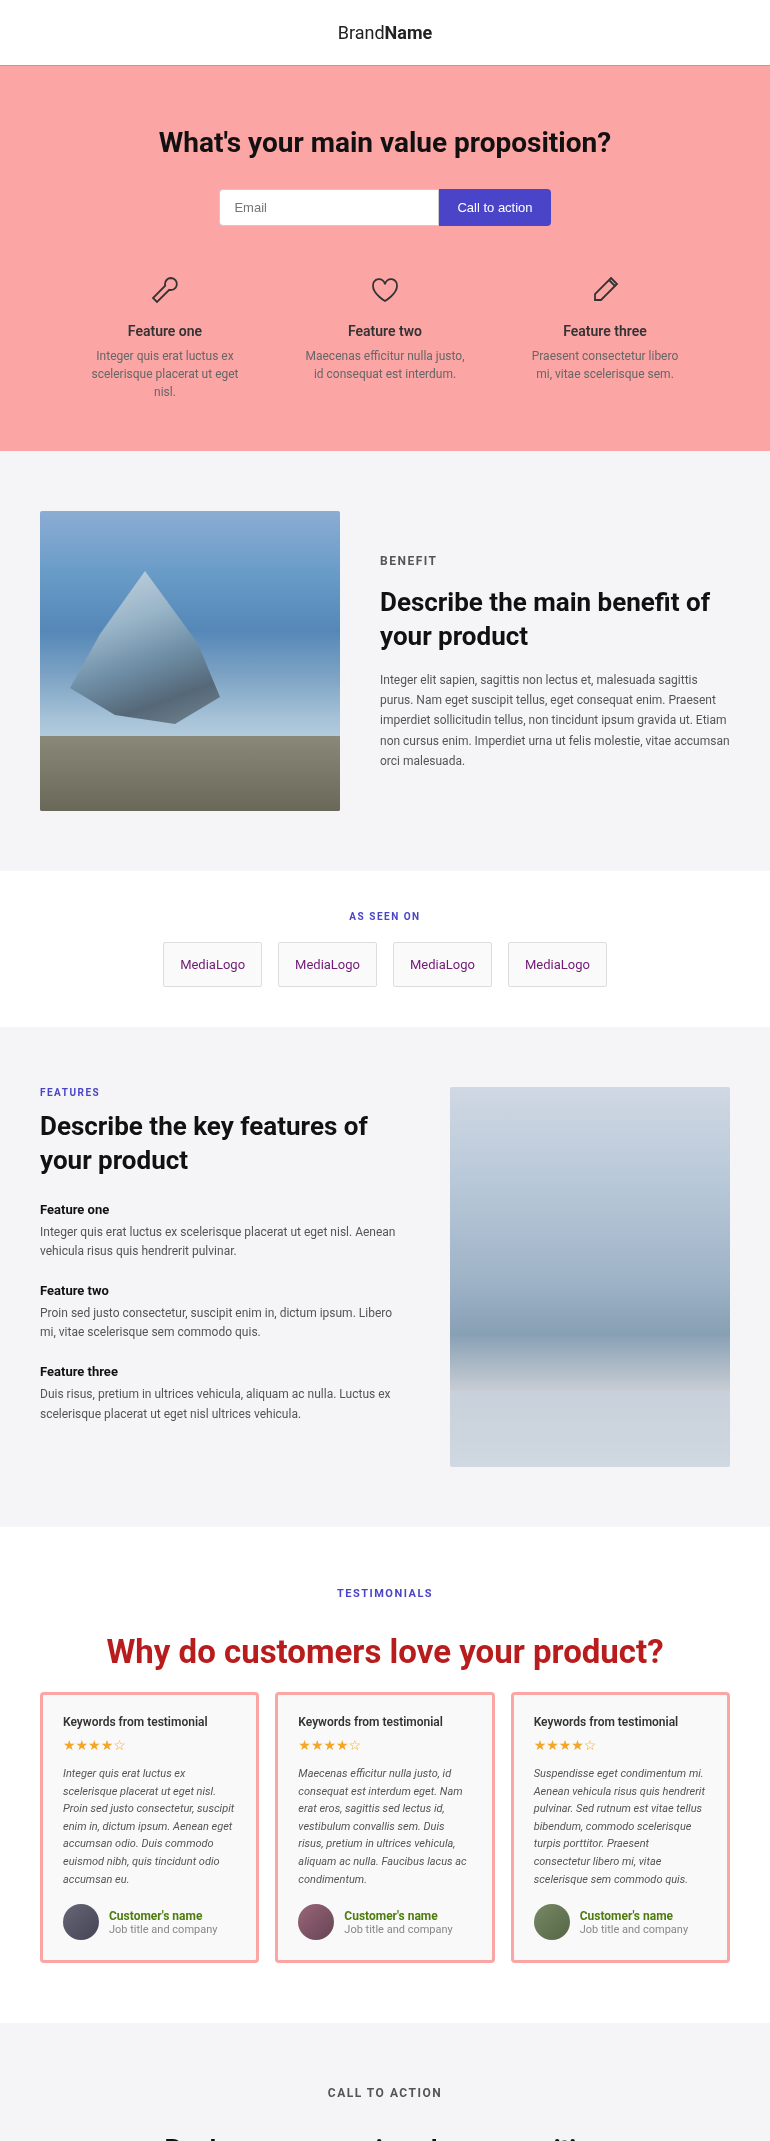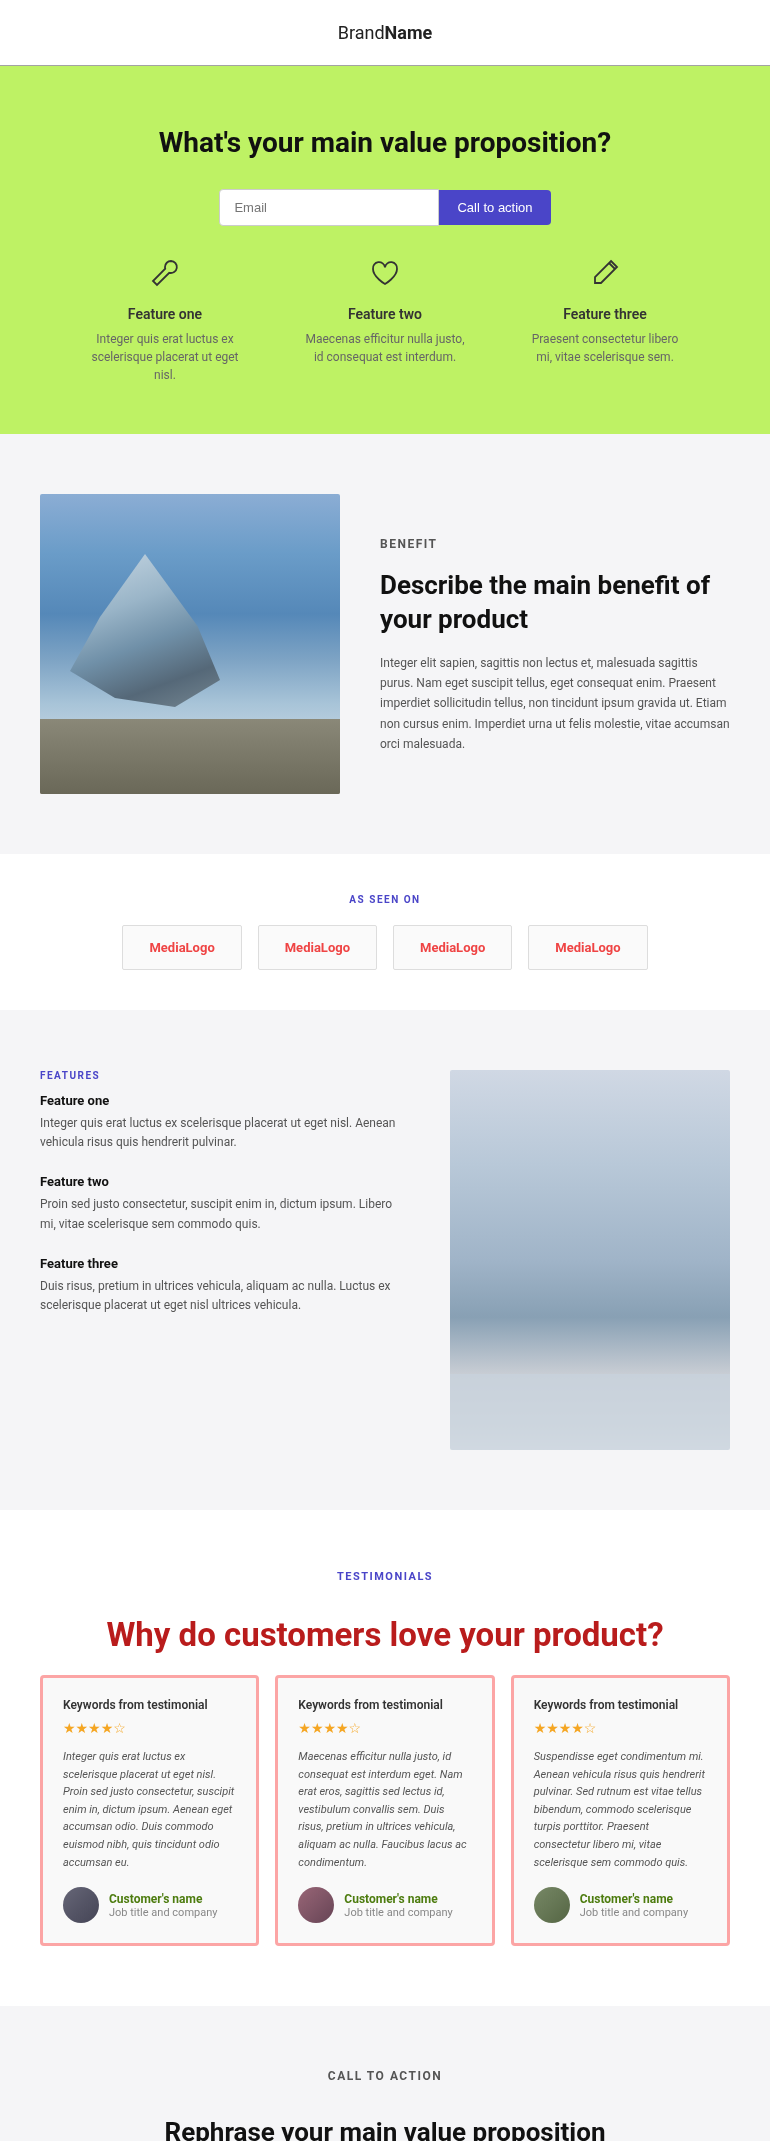--- a/index.html
+++ b/index.html
@@ -4,23 +4,23 @@
   <style>
     * { box-sizing: border-box; margin: 0; padding: 0; }
     body { font-family: -apple-system, BlinkMacSystemFont, 'Segoe UI', Roboto, sans-serif; background: #f5f5f7; color: #333; font-size: 14px; }
 
     
     .navbar { background: #fff; text-align: center; padding: 22px; border-bottom: 1px solid #a3a3a3; }
     .navbar .brand { font-size: 18px; font-weight: 400; color: #222; }
     .navbar .brand strong { font-weight: 700; }
 
     
-    .hero { background: #bef264; text-align: center; padding: 60px 36px 50px; }
+    .hero { background: #fca5a5; text-align: center; padding: 60px 36px 50px; }
     .hero h1 { font-size: 28px; font-weight: 700; margin-bottom: 30px; color: #111; }
-    .hero-form { display: flex; justify-content: center; gap: 0; margin-bottom: 31px; align-items: center; }
+    .hero-form { display: flex; justify-content: center; gap: 0; margin-bottom: 48px; }
     .hero-form input { width: 220px; padding: 10px 14px; border: 1px solid #ccc; border-radius: 4px 0 0 4px; font-size: 13px; outline: none; color: #999; }
     .hero-form button { background: #4a45c8; color: #fff; border: none; padding: 10px 18px; border-radius: 0 4px 4px 0; font-size: 13px; cursor: pointer; }
 
     .features-row { display: flex; justify-content: center; gap: 60px; margin-top: 10px; }
     .feature-item { text-align: center; max-width: 160px; }
     .feature-icon { font-size: 28px; margin-bottom: 10px; display: block; }
     .feature-item h3 { font-size: 14px; font-weight: 600; margin-bottom: 8px; }
     .feature-item p { font-size: 12px; color: #666; line-height: 1.5; }
 
     
@@ -31,21 +31,21 @@
     .benefit-image .mountain-img::after { content: ''; position: absolute; bottom: 0; left: 0; right: 0; height: 25%; background: linear-gradient(180deg, #8a8878 0%, #6a6858 100%); }
     .benefit-content { flex: 1; }
     .benefit-label { font-size: 10px; font-weight: 700; color: #4a45c8; letter-spacing: 1.5px; text-transform: uppercase; margin-bottom: 15px; }
     .benefit-content h2 { font-size: 26px; font-weight: 700; line-height: 1.3; margin-bottom: 16px; color: #111; }
     .benefit-content p { font-size: 12px; color: #555; line-height: 1.7; }
 
     
     .as-seen-on { background: #fff; padding: 40px; text-align: center; }
     .as-seen-label { font-size: 10px; font-weight: 700; color: #4a45c8; letter-spacing: 1.5px; text-transform: uppercase; margin-bottom: 20px; }
     .logo-row { display: flex; justify-content: center; gap: 16px; flex-wrap: wrap; }
-    .media-logo { border: 1px solid #ddd; padding: 14px 26px; font-size: 13px; color: #ef4444; border-radius: 2px; background: #fafafa; font-weight: bold; }
+    .media-logo { border: 1px solid #ddd; padding: 14px 16px; font-size: 13px; color: #701a75; border-radius: 2px; background: #fafafa; }
 
     
     .features-section { background: #f5f5f7; padding: 60px 40px; }
     .features-inner { max-width: 770px; margin: 0 auto; display: flex; gap: 40px; align-items: flex-start; }
     .features-left { flex: 1; }
     .features-label { font-size: 10px; font-weight: 700; color: #4a45c8; letter-spacing: 1.5px; text-transform: uppercase; margin-bottom: 12px; }
     .features-left h2 { font-size: 26px; font-weight: 700; line-height: 1.3; margin-bottom: 24px; color: #111; }
     .feat-item { margin-bottom: 22px; }
     .feat-item h4 { font-size: 13px; font-weight: 700; margin-bottom: 6px; color: #111; }
     .feat-item p { font-size: 12px; color: #555; line-height: 1.6; }
@@ -143,20 +143,21 @@
     <div class="media-logo">MediaLogo</div>
     <div class="media-logo">MediaLogo</div>
     <div class="media-logo">MediaLogo</div>
   </div>
 </section>
 
 <section class="features-section">
   <div class="features-inner">
     <div class="features-left">
       <p class="features-label">FEATURES</p>
+      <h2>Describe the key features of your product</h2>
       <div class="feat-item">
         <h4>Feature one</h4>
         <p>Integer quis erat luctus ex scelerisque placerat ut eget nisl. Aenean vehicula risus quis hendrerit pulvinar.</p>
       </div>
       <div class="feat-item">
         <h4>Feature two</h4>
         <p>Proin sed justo consectetur, suscipit enim in, dictum ipsum. Libero mi, vitae scelerisque sem commodo quis.</p>
       </div>
       <div class="feat-item">
         <h4>Feature three</h4>

